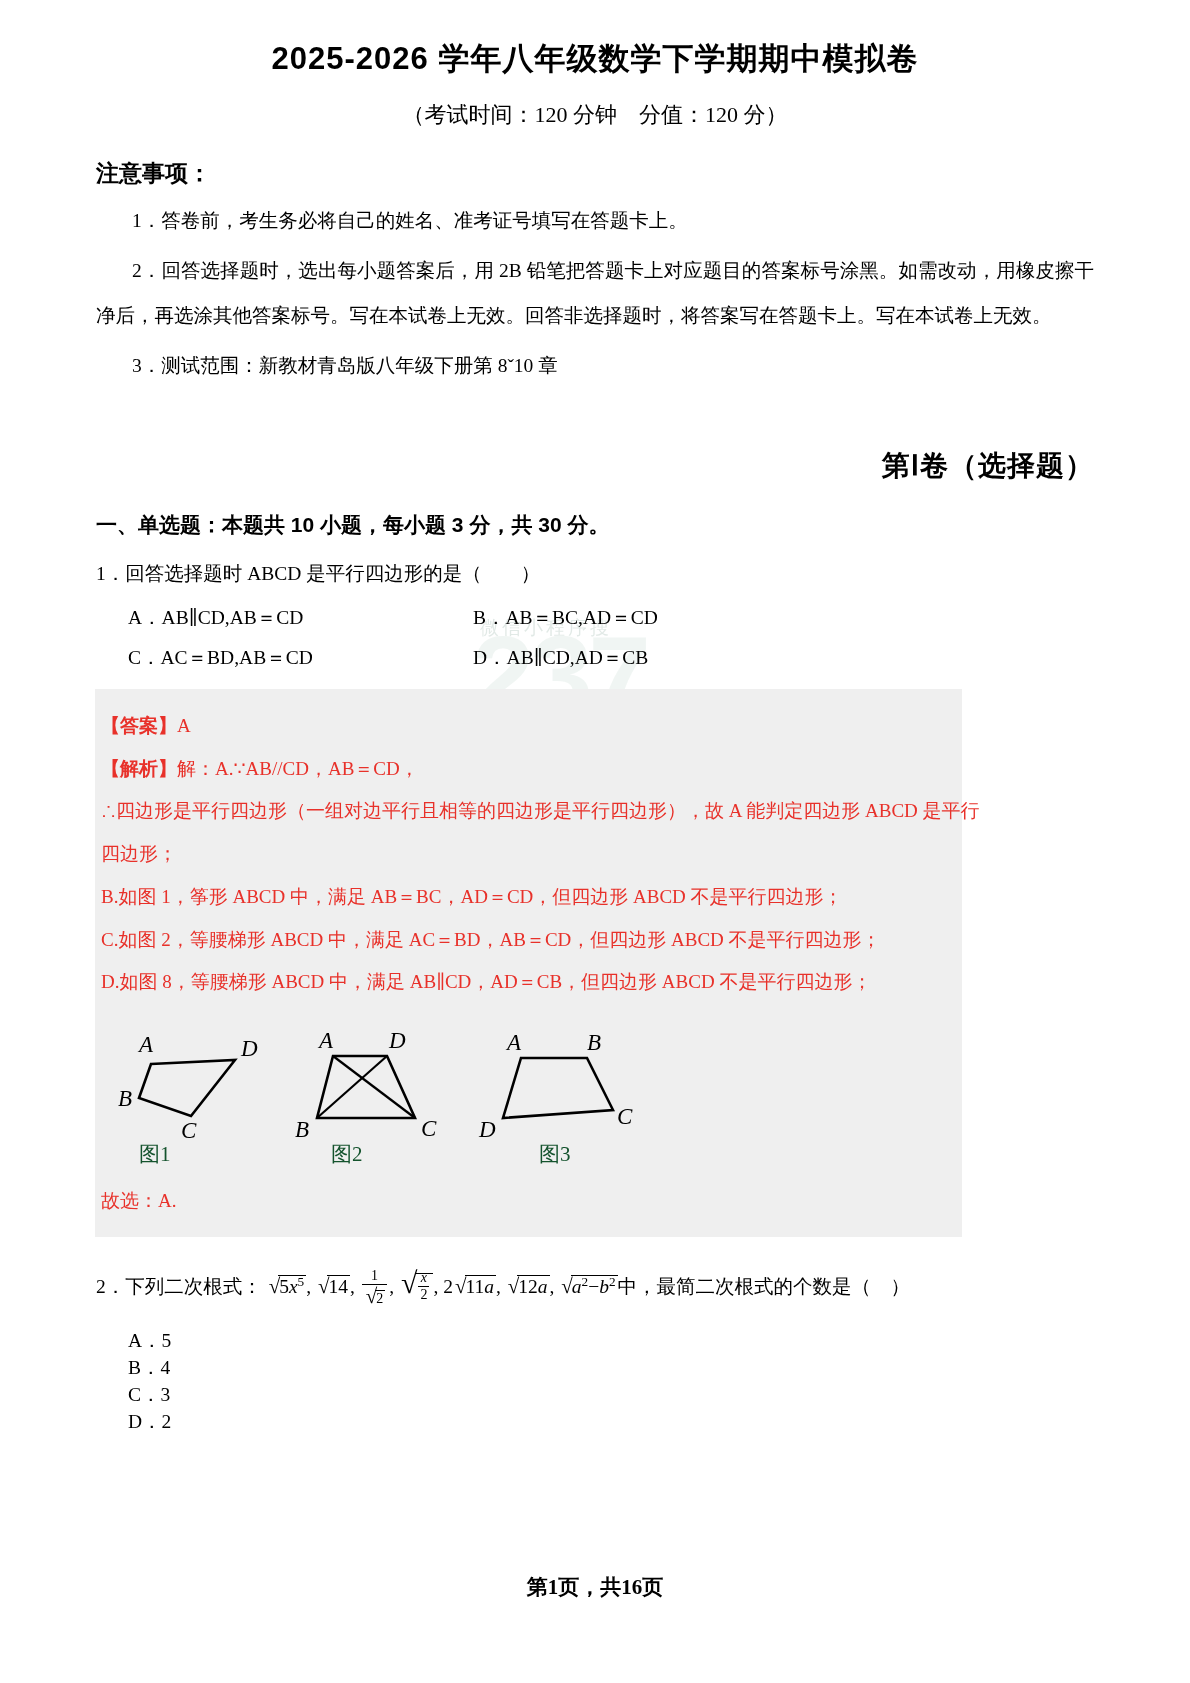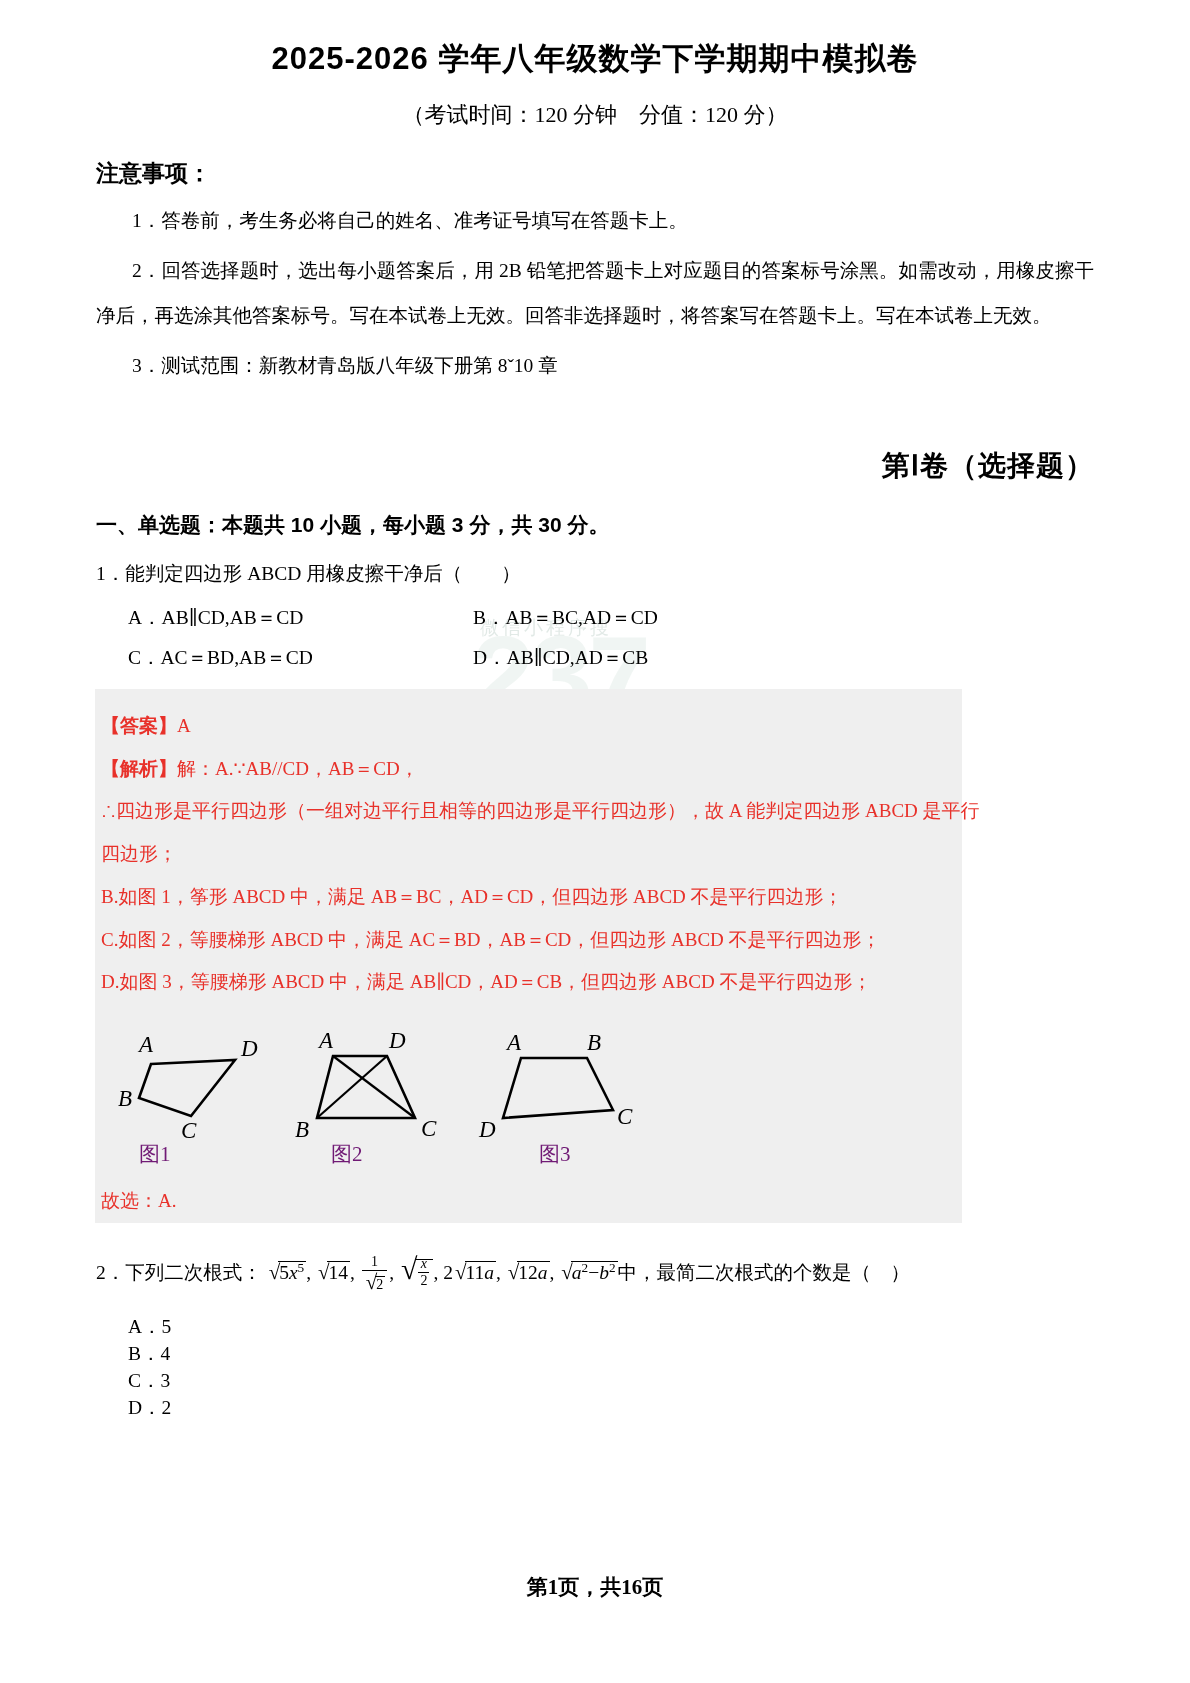--- a/index.html
+++ b/index.html
@@ -155,21 +155,21 @@
   .opt-c { width: 205px; }
   .opt-d { }
   .q1 .opt-a { width: 345px; }
   .q1 .opt-b { width: 200px; }
   .q1 .opt-c { width: 345px; }
 
   
   .answer-block {
     margin-top: 18px;
     background: #efefef;
-    padding: 16px 0 0 0;
+    padding: 16px 0 14px 0;
     width: 867px;
     margin-left: -1px;
   }
   .ans-line {
     color: #e8312a;
     font-size: 19px;
     line-height: 2.25;
     padding: 0 4px 0 6px;
     margin: 0;
     white-space: nowrap;
@@ -183,21 +183,21 @@
   }
   .fig {
     width: 160px;
     text-align: left;
   }
   .fig svg { display: block; }
   .fig-caption {
     font-size: 21px;
     padding-left: 22px;
     padding-top: 2px;
-    color: #701a75;
+    color: #14532d;
   }
   .fig2 { margin-left: 18px; }
   .fig3 { margin-left: 22px; }
   .fig2 .fig-caption { padding-left: 36px; }
   .fig3 .fig-caption { padding-left: 62px; }
 
   .after-fig { padding-top: 10px; }
 
   
   .mathitalic { font-style: italic; font-family: "Liberation Serif", serif; }
@@ -263,39 +263,39 @@
     <div class="notice-title">注意事项：</div>
 
     <p class="notice-item first">1．答卷前，考生务必将自己的姓名、准考证号填写在答题卡上。</p>
     <p class="notice-item">2．回答选择题时，选出每小题答案后，用 2B 铅笔把答题卡上对应题目的答案标号涂黑。如需改动，用橡皮擦干净后，再选涂其他答案标号。写在本试卷上无效。回答非选择题时，将答案写在答题卡上。写在本试卷上无效。</p>
     <p class="notice-item">3．测试范围：新教材青岛版八年级下册第 8ˇ10 章</p>
 
     <div class="section-title">第Ⅰ卷（选择题）</div>
     <div class="part-head">一、单选题：本题共 10 小题，每小题 3 分，共 30 分。</div>
 
     <div class="question q1wrap">
-      <span>1．</span><span>能判定四边形 ABCD 用橡皮擦干净后（　　）</span>
+      <span>1．</span><span>回答选择题时 ABCD 是平行四边形的是（　　）</span>
     </div>
     <div class="options q1">
       <span class="opt opt-a">A．AB∥CD,AB＝CD</span>
       <span class="opt opt-b">B．AB＝BC,AD＝CD</span>
     </div>
     <div class="options q1">
       <span class="opt opt-c">C．AC＝BD,AB＝CD</span>
       <span class="opt opt-d">D．AB∥CD,AD＝CB</span>
     </div>
 
     <div class="answer-block">
       <p class="ans-line"><span class="ans-bracket">【答案】</span><span>A</span></p>
       <p class="ans-line"><span class="ans-bracket">【解析】</span><span>解：A.∵AB//CD，AB＝CD，</span></p>
       <p class="ans-line">∴四边形是平行四边形（一组对边平行且相等的四边形是平行四边形），故 A 能判定四边形 ABCD 是平行</p>
       <p class="ans-line">四边形；</p>
       <p class="ans-line">B.如图 1，筝形 ABCD 中，满足 AB＝BC，AD＝CD，但四边形 ABCD 不是平行四边形；</p>
       <p class="ans-line">C.如图 2，等腰梯形 ABCD 中，满足 AC＝BD，AB＝CD，但四边形 ABCD 不是平行四边形；</p>
-      <p class="ans-line">D.如图 3，等腰梯形 ABCD 中，满足 AB∥CD，AD＝CB，但四边形 ABCD 不是平行四边形；</p>
+      <p class="ans-line">D.如图 8，等腰梯形 ABCD 中，满足 AB∥CD，AD＝CB，但四边形 ABCD 不是平行四边形；</p>
 
       <div class="figures">
 
         <div class="fig fig1">
           <svg width="160" height="120" viewBox="0 0 160 120">
             <polygon points="34,46 118,42 74,98 22,80" fill="none" stroke="#000" stroke-width="2.6"></polygon>
             <text x="22" y="34" font-size="23" font-style="italic" font-family="Liberation Serif, serif">A</text>
             <text x="124" y="38" font-size="23" font-style="italic" font-family="Liberation Serif, serif">D</text>
             <text x="1" y="88" font-size="23" font-style="italic" font-family="Liberation Serif, serif">B</text>
             <text x="64" y="120" font-size="23" font-style="italic" font-family="Liberation Serif, serif">C</text>

